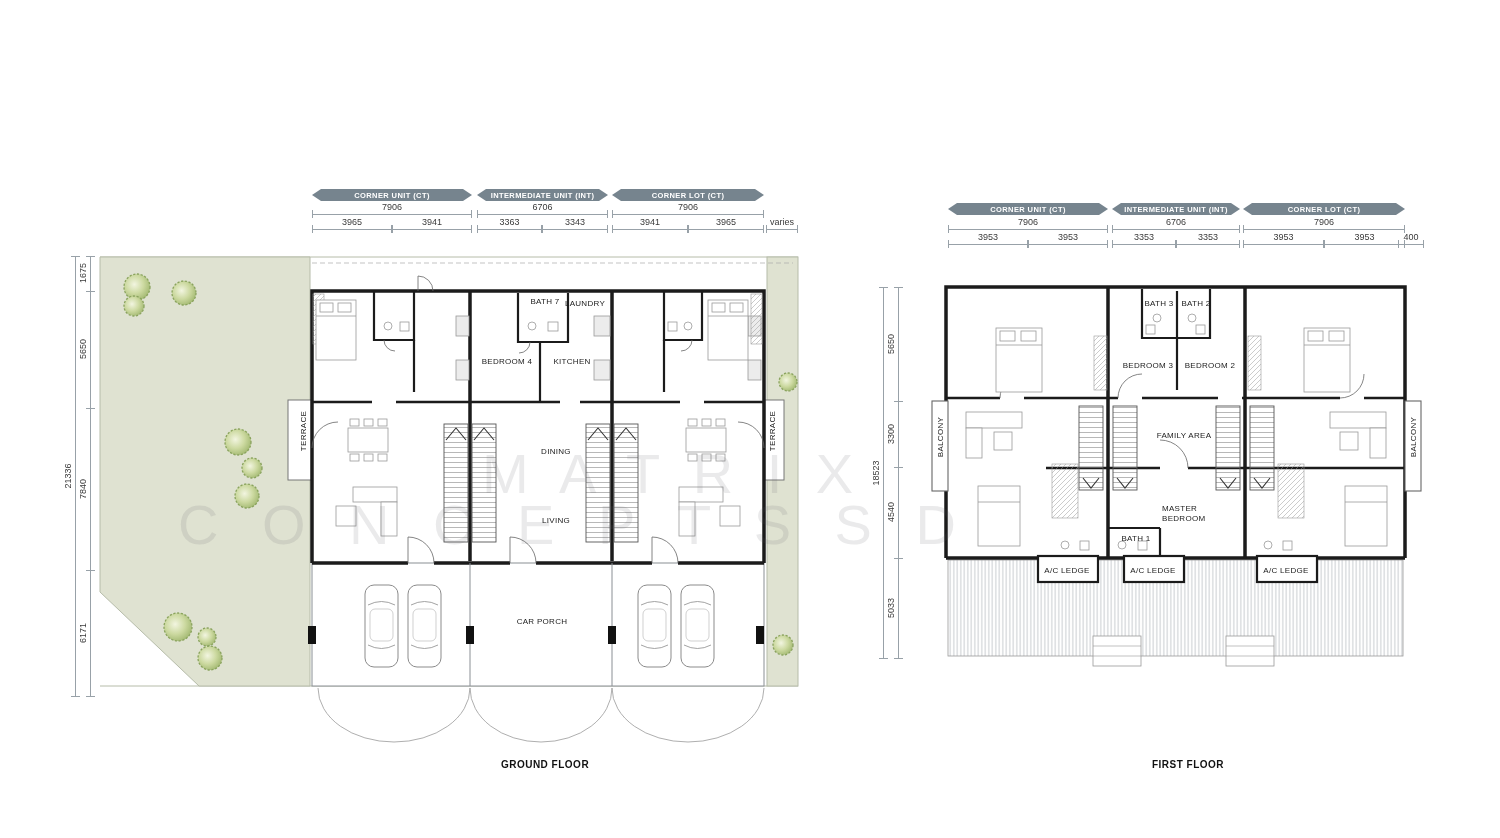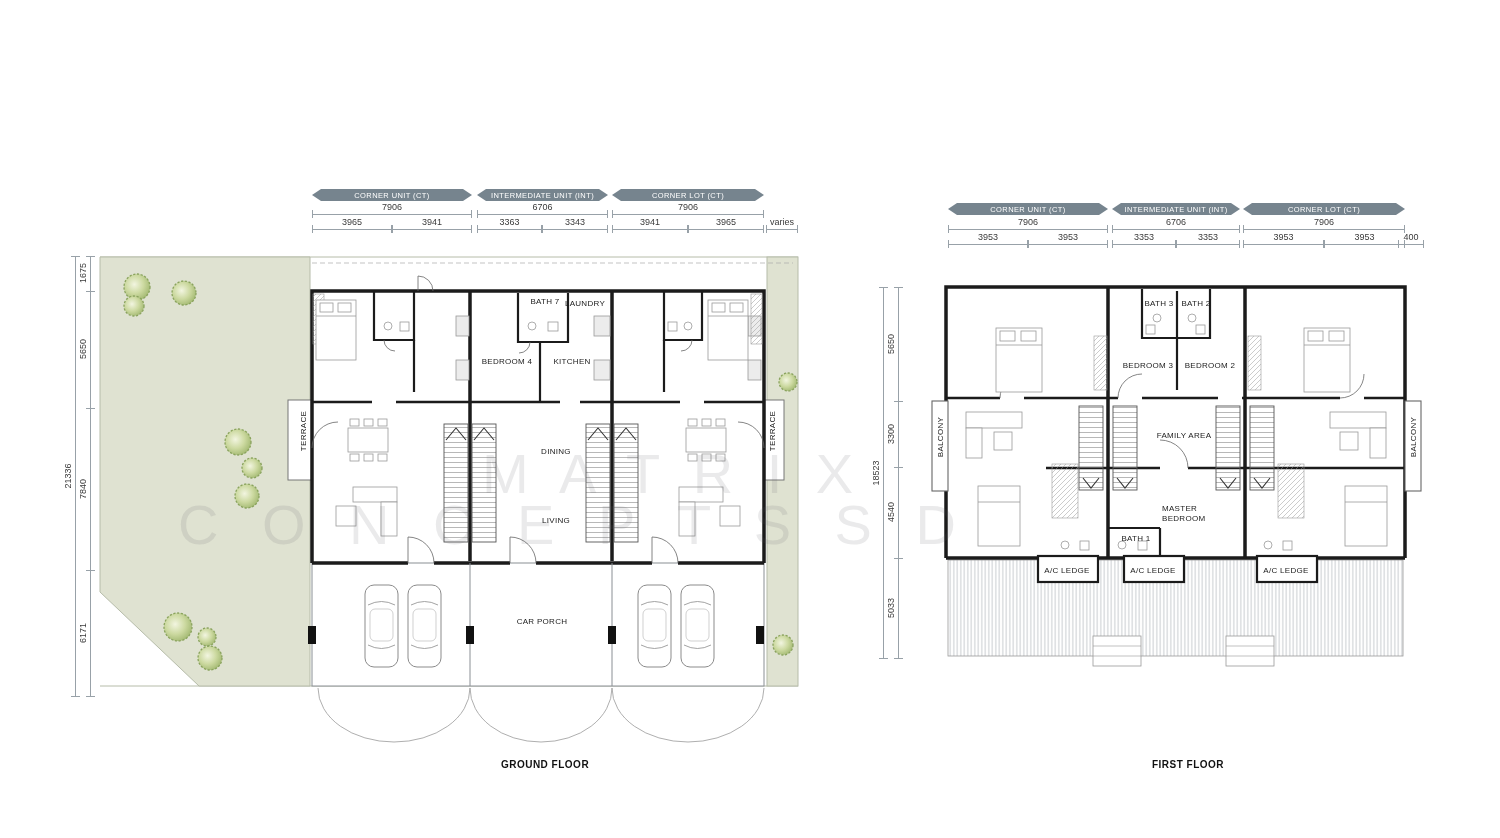--- a/index.html
+++ b/index.html
@@ -1,21 +1,21 @@
 <!DOCTYPE html>
 <html><head>
 <meta charset="utf-8">
 <style>
   html,body{margin:0;padding:0;background:#fff;}
   .canvas{position:relative;width:1500px;height:838px;background:#fff;overflow:hidden;
           font-family:"Liberation Sans", sans-serif;}
   .title{position:absolute;left:455px;top:82px;width:560px;text-align:center;
          font-size:24px;font-weight:bold;color:#000;letter-spacing:.3px;white-space:nowrap;}
   .unit-bar{position:absolute;height:12px;background:#76848E;color:#fff;font-size:7.5px;
-         font-weight:normal;display:flex;align-items:center;justify-content:center;
+         font-weight:bold;display:flex;align-items:center;justify-content:center;
          letter-spacing:.4px;white-space:nowrap;
          clip-path:polygon(0 50%,9px 0,calc(100% - 9px) 0,100% 50%,calc(100% - 9px) 100%,9px 100%);}
   .dimcell{position:absolute;height:12px;border-bottom:1px solid #98a1a8;font-size:9px;
          color:#3a3a3a;text-align:center;line-height:11px;white-space:nowrap;}
   .dimcell::before,.dimcell::after{content:"";position:absolute;bottom:-4px;width:1px;height:8px;background:#98a1a8;}
   .dimcell::before{left:0;}.dimcell::after{right:0;}
   .vline{position:absolute;width:1px;background:#98a1a8;}
   .htick{position:absolute;height:1px;width:9px;background:#98a1a8;}
   .vlabel{position:absolute;font-size:9px;color:#3a3a3a;white-space:nowrap;
          transform:translate(-50%,-50%) rotate(-90deg);}

